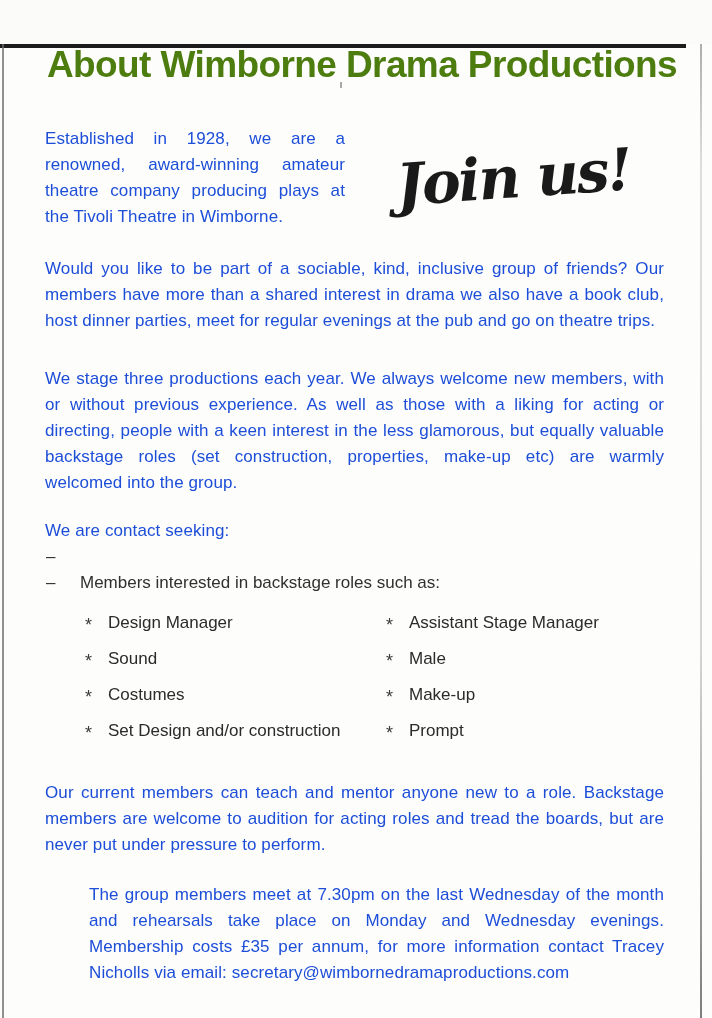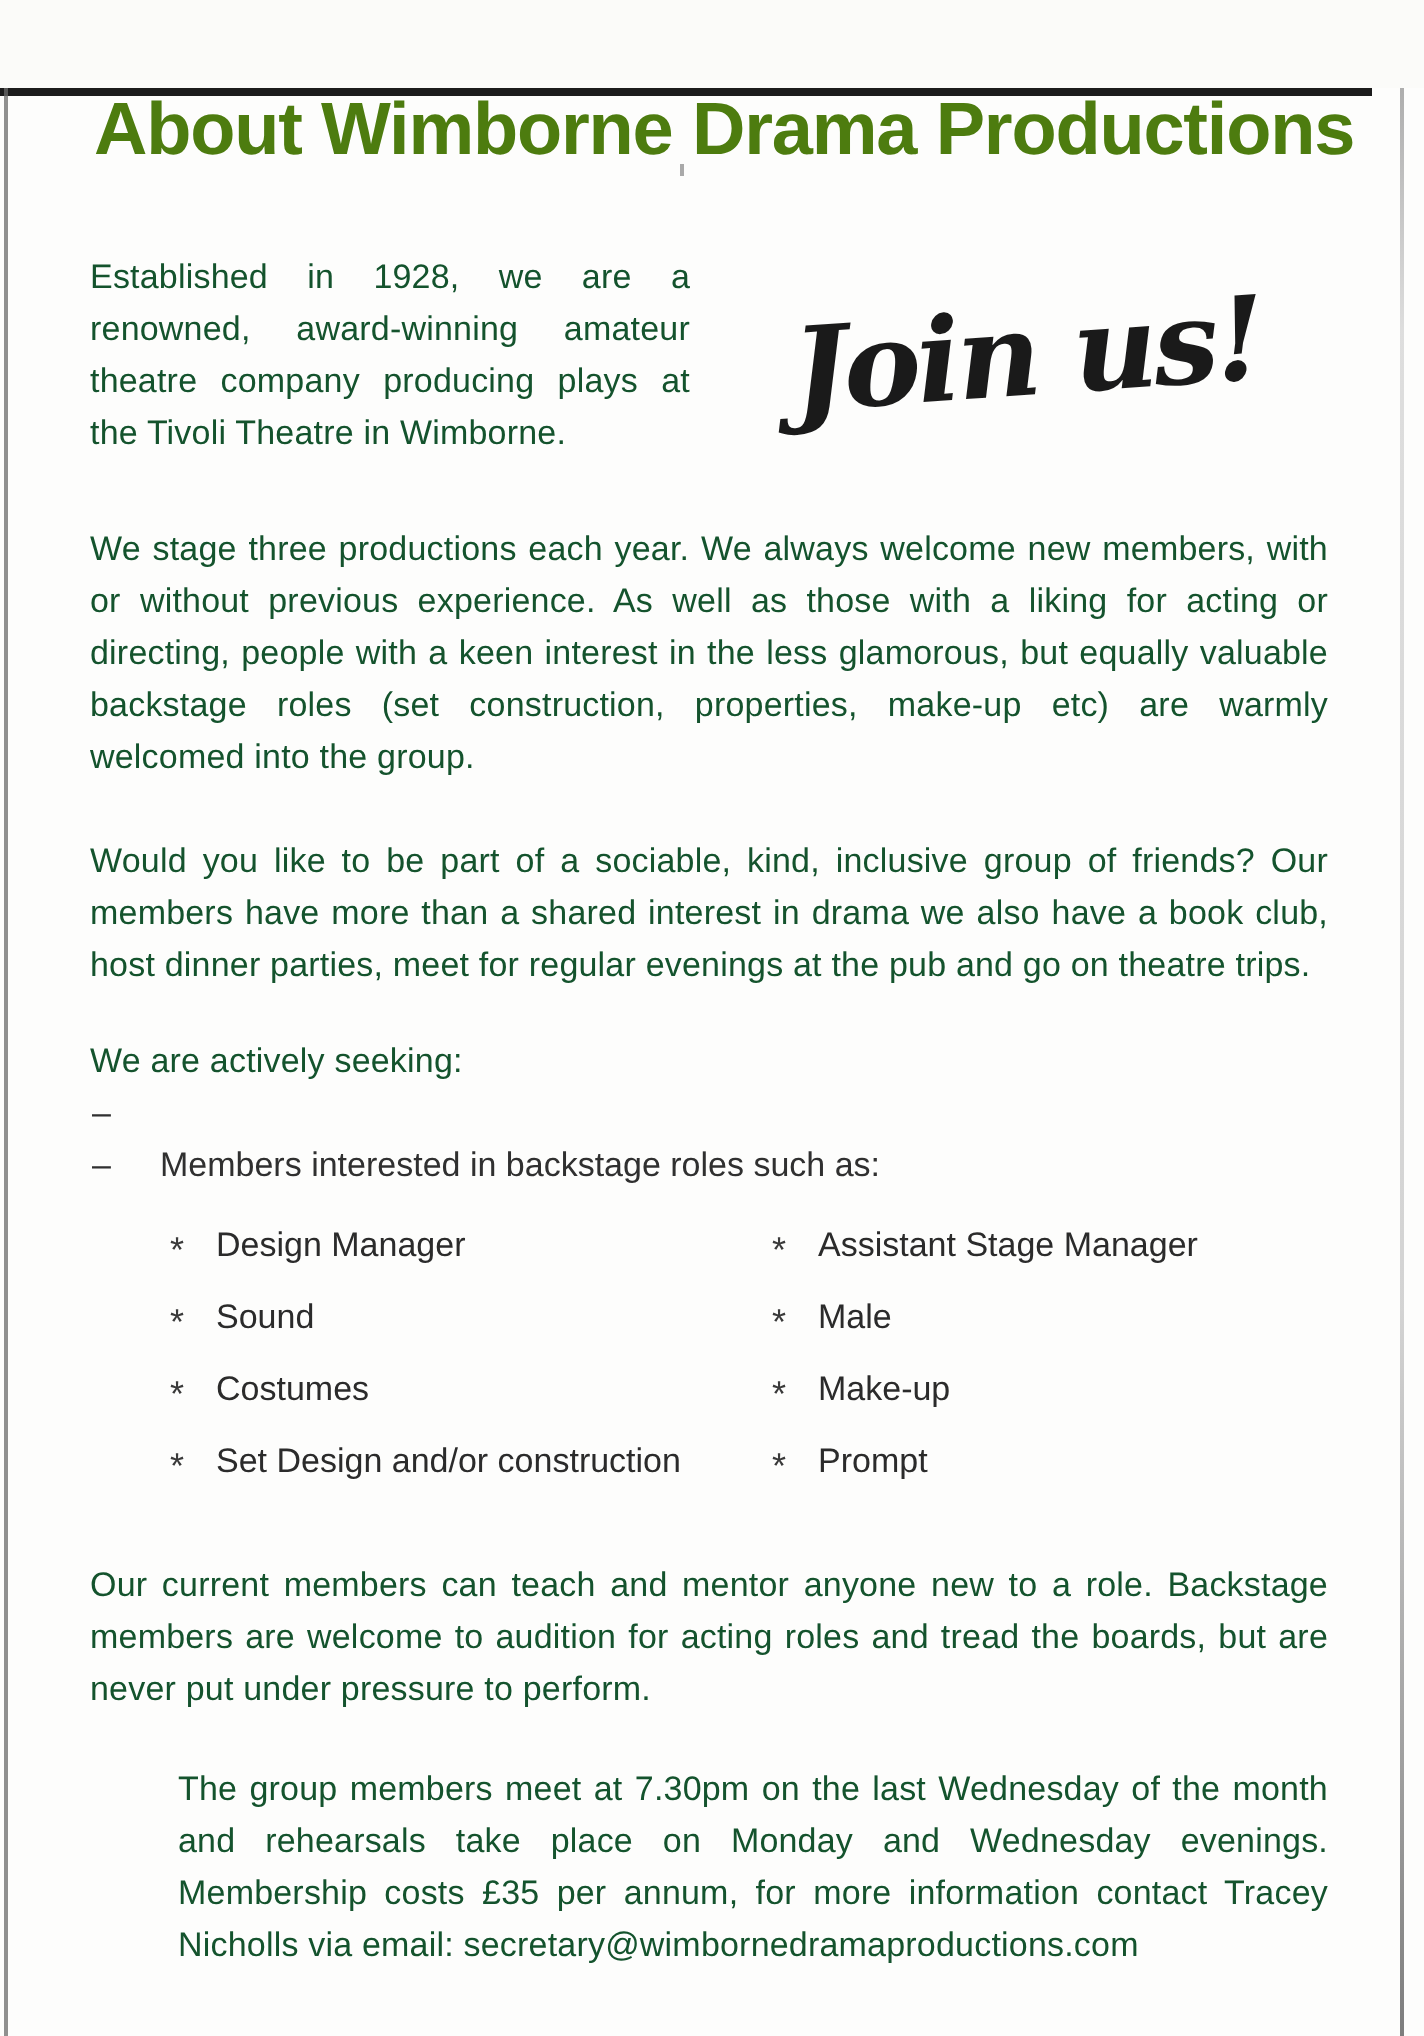--- a/index.html
+++ b/index.html
@@ -31,21 +31,21 @@
     color: #4d7c0f;
     white-space: nowrap;
   }
 
   .body-text {
     margin: 0;
     font-size: 17px;
     line-height: 26px;
     text-align: justify;
     letter-spacing: 0.1px;
-    color: #14532d;
+    color: #1d4ed8;
   }
 
   .intro-row { display: flex; align-items: center; margin-top: 40px; }
   .intro-text { width: 300px; flex: none; }
   .join-us {
     flex: 1;
     text-align: center;
     font-family: "DejaVu Serif", serif;
     font-style: italic;
     font-weight: 700;
@@ -84,26 +84,26 @@
 
   <div class="content">
 
     <h1 class="title">About Wimborne Drama Productions</h1>
 
     <div class="intro-row">
       <p class="body-text intro-text">Established in 1928, we are a renowned, award-winning amateur theatre company producing plays at the Tivoli Theatre in Wimborne.</p>
       <div class="join-us">Join us!</div>
     </div>
 
+    <p class="body-text para-social">Would you like to be part of a sociable, kind, inclusive group of friends? Our members have more than a shared interest in drama we also have a book club, host dinner parties, meet for regular evenings at the pub and go on theatre trips.</p>
+
     <p class="body-text para-productions">We stage three productions each year. We always welcome new members, with or without previous experience. As well as those with a liking for acting or directing, people with a keen interest in the less glamorous, but equally valuable backstage roles (set construction, properties, make-up etc) are warmly welcomed into the group.</p>
 
-    <p class="body-text para-social">Would you like to be part of a sociable, kind, inclusive group of friends? Our members have more than a shared interest in drama we also have a book club, host dinner parties, meet for regular evenings at the pub and go on theatre trips.</p>
-
     <div>
-      <p class="body-text seeking-heading">We are actively seeking:</p>
+      <p class="body-text seeking-heading">We are contact seeking:</p>
 
       <div class="seek-item">
         <span class="dash">–</span>
       </div>
       <div class="seek-item">
         <span class="dash">–</span>
         <span>Members interested in backstage roles such as:</span>
       </div>
 
       <div class="roles">

